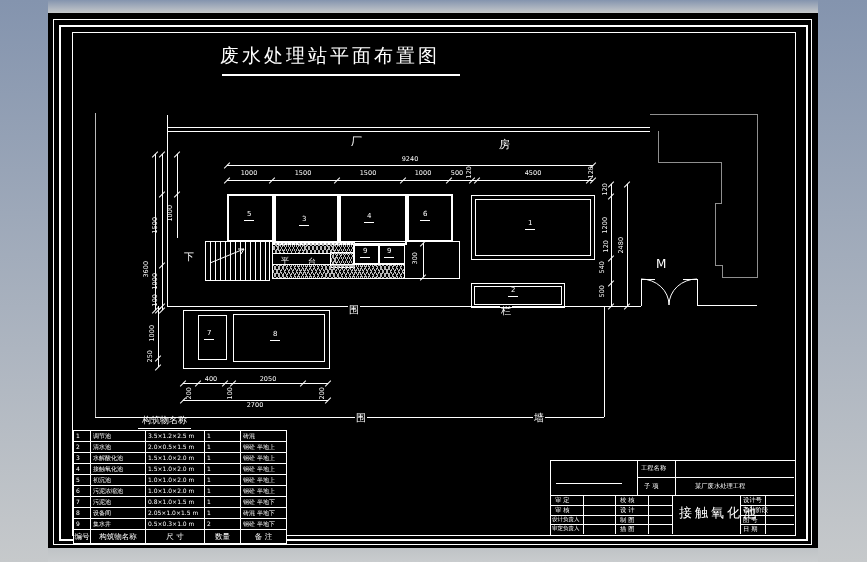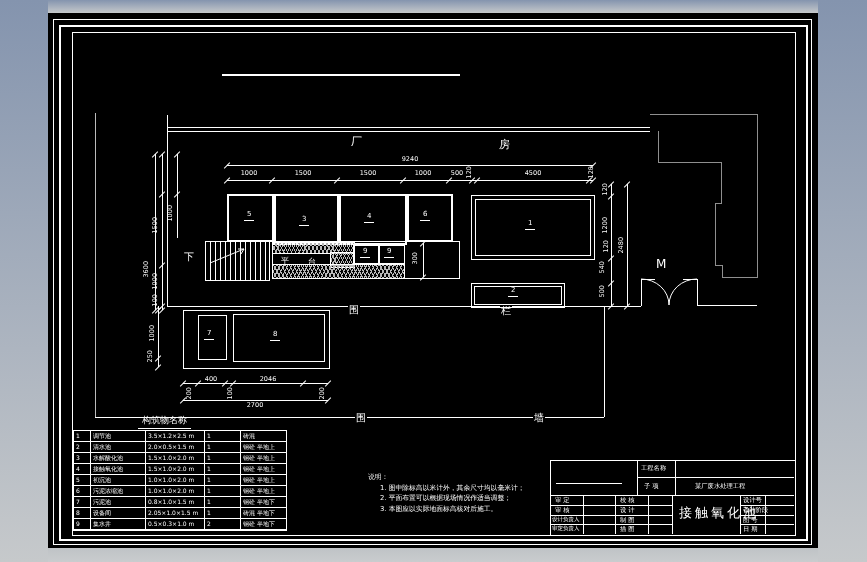--- a/index.html
+++ b/index.html
@@ -49,20 +49,21 @@
   <div class="band" style="left:0;top:0;width:48px;height:562px;"></div>
   <div class="band" style="left:818px;top:0;width:49px;height:562px;"></div>
   <div class="band" style="left:48px;top:548px;width:770px;height:14px;background:linear-gradient(#bfc3c6,#c9ccce);"></div>
 
   <div class="abs" style="left:48px;top:13px;width:770px;height:535px;background:#000;"></div>
 
   <div class="box" style="left:53px;top:19px;width:757px;height:524px;"></div>
   <div class="box2" style="left:59px;top:25px;width:745px;height:512px;"></div>
   <div class="box" style="left:72px;top:32px;width:722px;height:502px;"></div>
 
+  <div class="maintitle">废水处理站平面布置图</div>
   <div class="ln" style="left:222px;top:74px;width:238px;height:2px;"></div>
 
   <div class="ln" style="left:167px;top:127px;width:483px;height:1px;"></div>
   <div class="ln" style="left:167px;top:131px;width:483px;height:1px;"></div>
   <div class="ln" style="left:167px;top:115px;width:1px;height:192px;"></div>
   <div class="txt" style="left:351px;top:136px;font-size:11px;">厂</div>
   <div class="txt" style="left:499px;top:139px;font-size:11px;">房</div>
 
   <div class="gln" style="left:650px;top:114px;width:108px;height:1px;"></div>
   <div class="gln" style="left:757px;top:114px;width:1px;height:164px;"></div>
@@ -160,21 +161,21 @@
   <div class="dim vdim" style="left:606px;top:242px;width:30px;">2480</div>
   <div class="dim vdim" style="left:590px;top:264px;width:24px;">540</div>
   <div class="dim vdim" style="left:590px;top:288px;width:24px;">500</div>
 
   <div class="ln" style="left:423px;top:243px;width:1px;height:34px;"></div>
   <div class="dim vdim" style="left:403px;top:255px;width:24px;">300</div>
 
   <div class="ln" style="left:183px;top:383px;width:145px;height:1px;"></div>
   <div class="ln" style="left:183px;top:400px;width:145px;height:1px;"></div>
   <div class="dim" style="left:196px;top:376px;width:30px;">400</div>
-  <div class="dim" style="left:253px;top:376px;width:30px;">2046</div>
+  <div class="dim" style="left:253px;top:376px;width:30px;">2050</div>
   <div class="dim vdim" style="left:180px;top:390px;width:18px;">200</div>
   <div class="dim vdim" style="left:221px;top:390px;width:18px;">100</div>
   <div class="dim" style="left:240px;top:402px;width:30px;">2700</div>
   <div class="dim vdim" style="left:313px;top:390px;width:18px;">200</div>
 
   <div class="ttitle">构筑物名称</div>
   <div id="stable">
     <div>
         <div class="trow">
           <div class="tcell">1</div>
@@ -233,28 +234,29 @@
           <div class="tcell">砖混 半地下</div>
         </div>
         <div class="trow">
           <div class="tcell">9</div>
           <div class="tcell">集水井</div>
           <div class="tcell">0.5×0.3×1.0 m</div>
           <div class="tcell">2</div>
           <div class="tcell">钢砼 半地下</div>
         </div>
       </div>
+    <div class="trow thead">
+      <div class="tcell">编号</div>
+      <div class="tcell">构筑物名称</div>
+      <div class="tcell">尺  寸</div>
+      <div class="tcell">数量</div>
+      <div class="tcell">备  注</div>
+    </div>
   </div>
 
-  <div id="notes">
-    <div>说明：</div>
-    <div class="nitem">1. 图中除标高以米计外，其余尺寸均以毫米计；</div>
-    <div class="nitem">2. 平面布置可以根据现场情况作适当调整；</div>
-    <div class="nitem">3. 本图应以实际地面标高核对后施工。</div>
-  </div>
 
   <div class="box" style="left:550px;top:460px;width:244px;height:74px;"></div>
   <div class="ln" style="left:637px;top:460px;width:1px;height:35px;"></div>
   <div class="ln" style="left:675px;top:460px;width:1px;height:35px;"></div>
   <div class="ln" style="left:637px;top:477px;width:157px;height:1px;"></div>
   <div class="ln" style="left:550px;top:495px;width:244px;height:1px;"></div>
   <div class="ln" style="left:550px;top:505px;width:122px;height:1px;"></div>
   <div class="ln" style="left:740px;top:505px;width:54px;height:1px;"></div>
   <div class="ln" style="left:550px;top:515px;width:122px;height:1px;"></div>
   <div class="ln" style="left:740px;top:515px;width:54px;height:1px;"></div>

